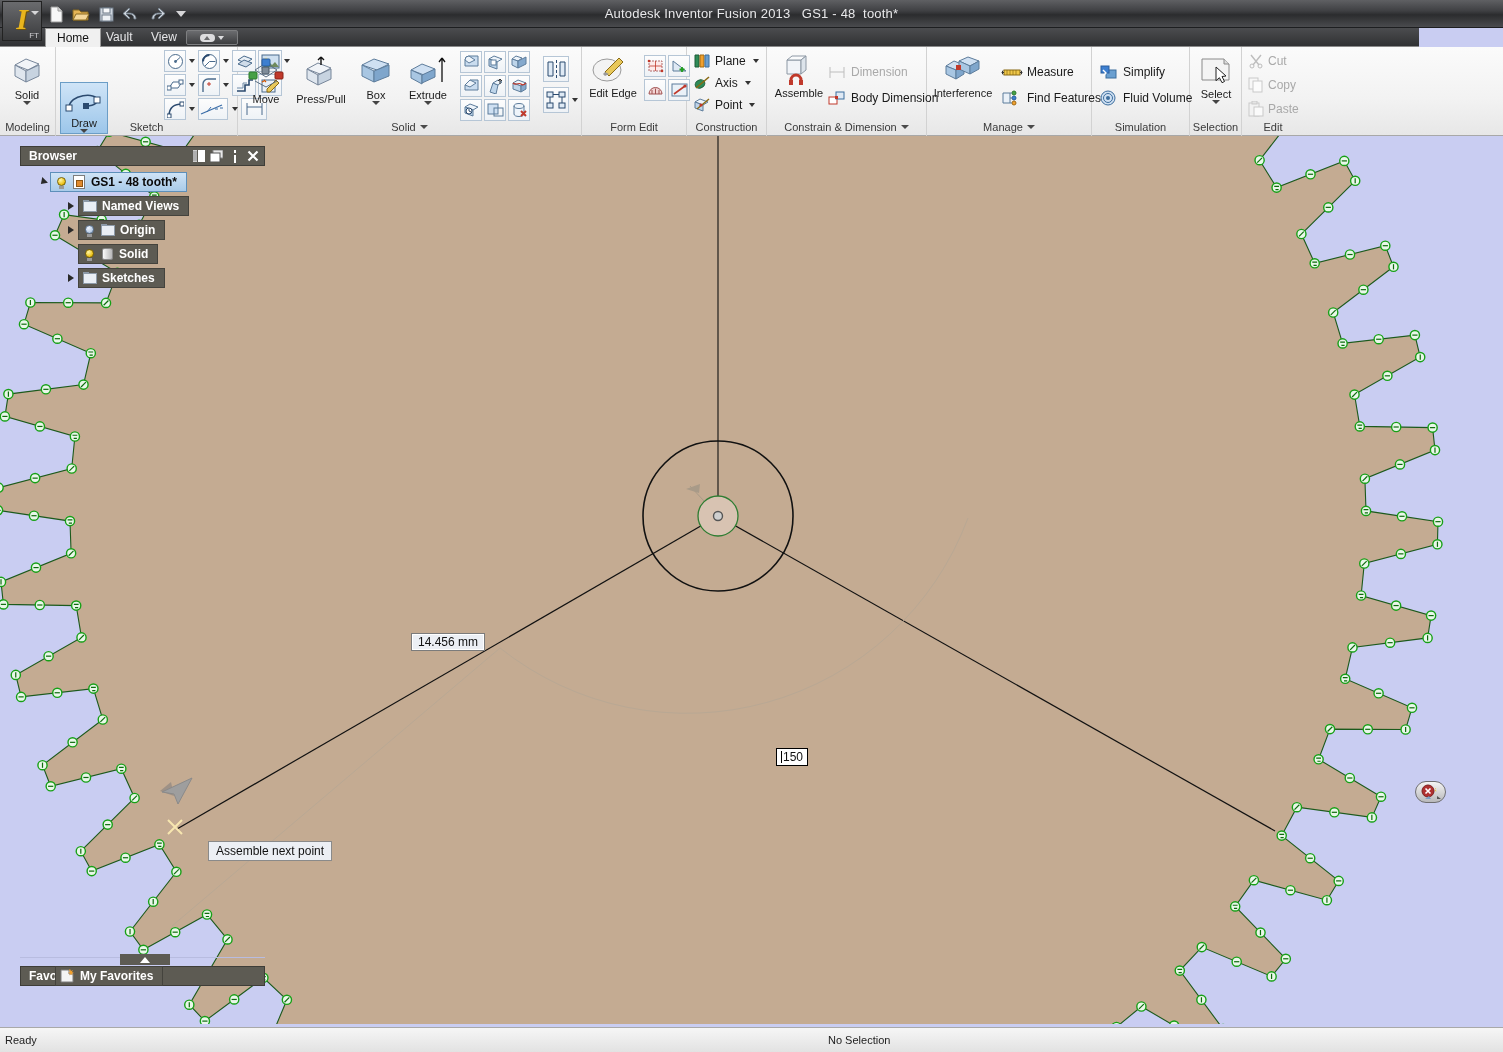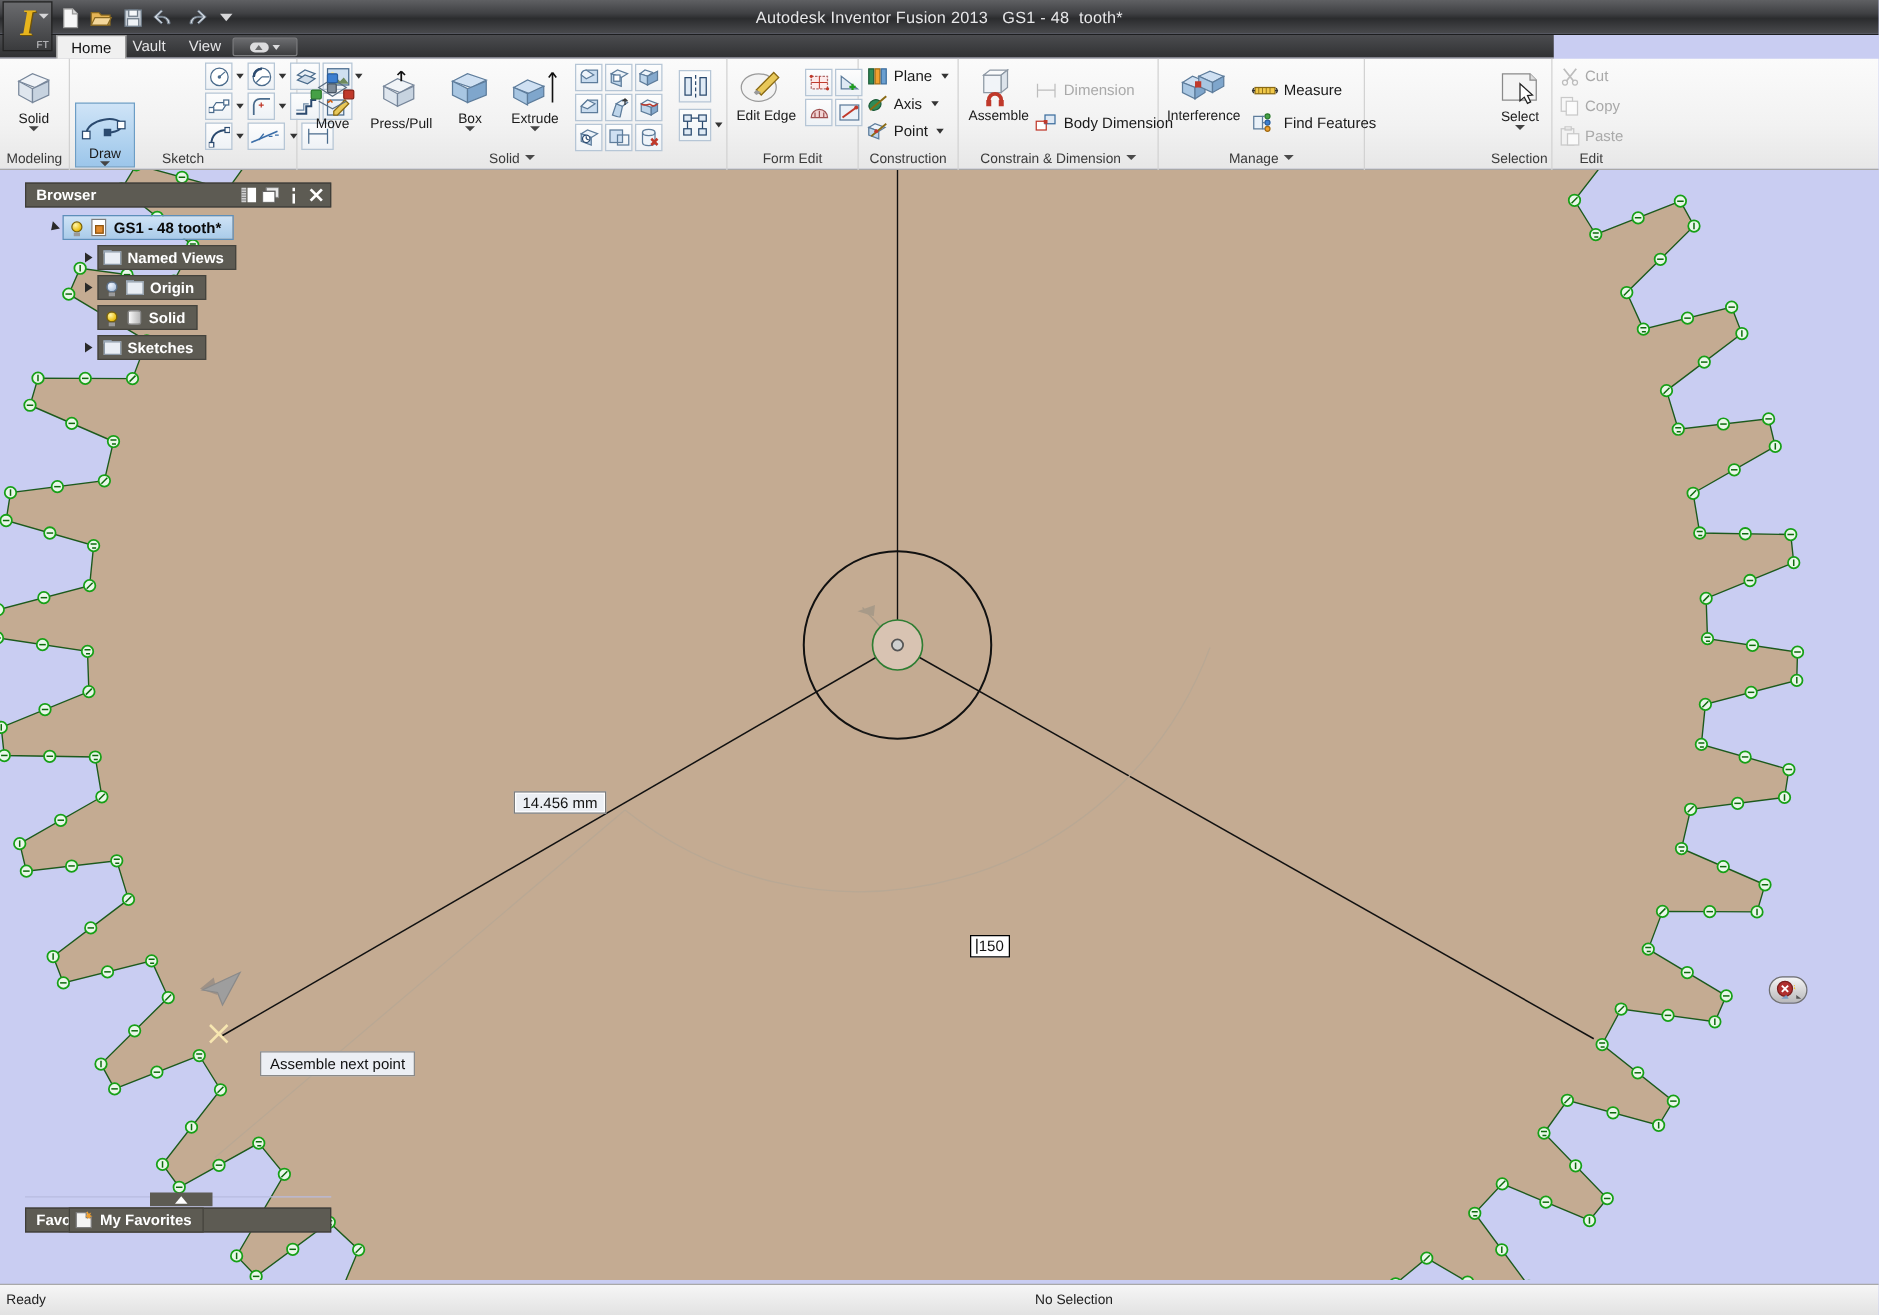--- a/index.html
+++ b/index.html
@@ -51,21 +51,21 @@
     position:absolute; right:2px; bottom:0px; font-size:8px; color:#cfcfd2;
   }
   #applogo .caret{
     position:absolute; right:2px; top:9px; width:0;height:0;
     border-left:4px solid transparent;border-right:4px solid transparent;
     border-top:4px solid #d6d6d8;
   }
 
   
   #tabrow{
-    position:absolute; left:0; top:28px; width:1243px; height:19px;
+    position:absolute; left:0; top:28px; width:1419px; height:19px;
     background:linear-gradient(to bottom,#4b4c4f,#303133);
     border-bottom:1px solid #8a8a8a;
   }
   .tab{
     position:absolute; top:0; height:19px; line-height:19px;
     padding:0 11px; font-size:12px; color:#e6e6e8; cursor:default;
     white-space:nowrap;
   }
   .tab.active{
     background:#f0f0f0; color:#111;
@@ -728,20 +728,41 @@
             <path d="M9 3h2M9 8h2M9 13h2" stroke="#5d7c9b"></path>
           </svg>
         <span>Find Features</span>
       </div>
     </div>
     <div class="plabel">
       <span>Manage</span><i class="pcaret"></i>
     </div>
   </div>
 
+  <div class="panel" style="left:1092px; width:98px;">
+    <div class="pbody">
+      <div class="trow" style="left:5px; top:14px;">
+        <svg width="20" height="16" viewBox="0 0 20 16">
+            <rect x="7" y="6" width="10" height="8" fill="#6a9fd0" stroke="#3d6e9e"></rect>
+            <rect x="2" y="2" width="8" height="7" fill="#3d7fd0" stroke="#2a5e9e"></rect>
+            <path d="M4 12l3-3-3-3" fill="none" stroke="#fff" stroke-width="1.4"></path>
+          </svg>
+        <span>Simplify</span>
+      </div>
+      <div class="trow" style="left:5px; top:40px;">
+        <svg width="20" height="16" viewBox="0 0 20 16">
+            <circle cx="9" cy="8" r="7" fill="#cfe0f2" stroke="#3d6e9e"></circle>
+            <circle cx="9" cy="8" r="4.5" fill="none" stroke="#3d6e9e"></circle>
+            <circle cx="9" cy="8" r="2" fill="#3d6e9e"></circle>
+          </svg>
+        <span>Fluid Volume</span>
+      </div>
+    </div>
+    <div class="plabel">Simulation</div>
+  </div>
 
   <div class="panel" style="left:1190px; width:52px;">
     <div class="pbody">
       <div class="bigbtn" style="left:3px; top:5px; width:46px;">
         <svg width="40" height="32" viewBox="0 0 40 32">
             <path d="M6 4h22l5 5v16H6z" fill="#f4f4f4" stroke="#8a8a8a"></path>
             <path d="M28 4v5h5" fill="#dcdcdc" stroke="#8a8a8a"></path>
             <path d="M20 12l10 9-4 .5 2.5 5-2.5 1.2-2.6-5-3.4 3z" fill="#fff" stroke="#222"></path>
           </svg>
         <span class="lbl">Select</span>

